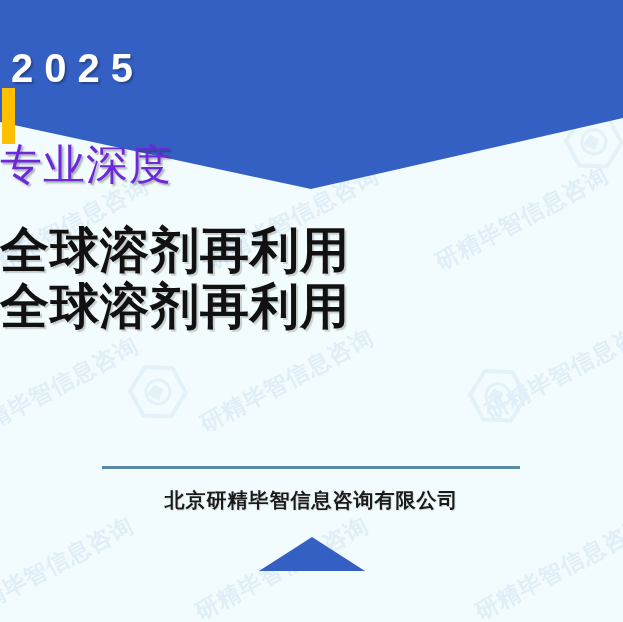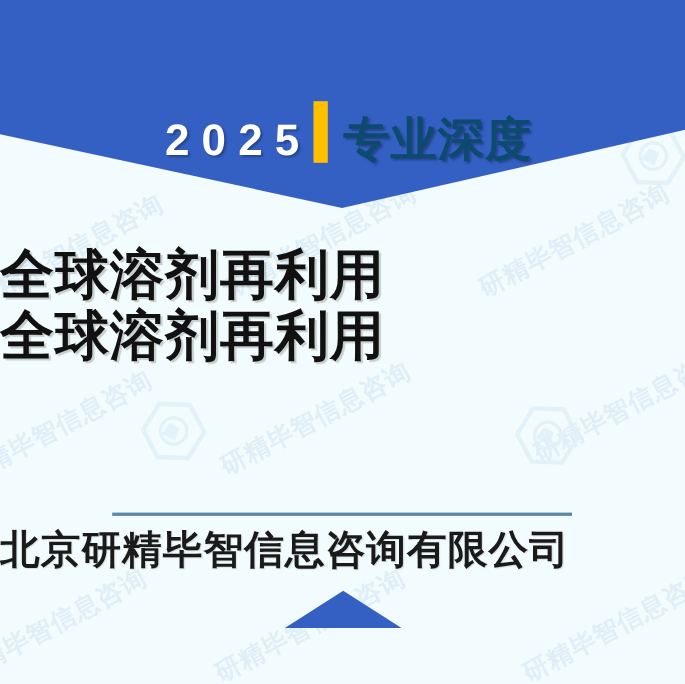--- a/index.html
+++ b/index.html
@@ -64,44 +64,45 @@
   .header-shape svg { display: block; }
 
   .header-content {
     position: absolute;
     left: 0;
     top: 86px;
     width: 623px;
     height: 62px;
     z-index: 3;
     display: flex;
-    align-items: flex-end;
+    align-items: flex-start;
     justify-content: center;
+    flex-direction: column;
   }
   .year {
     color: #ffffff;
     font-size: 40px;
     font-weight: 700;
     letter-spacing: 11px;
     text-indent: 11px;
     line-height: 1;
     text-shadow: 2px 2px 2px rgba(0,0,0,.28);
     font-family: "Liberation Sans", "DejaVu Sans", sans-serif;
   }
   .year-sep {
     width: 13px;
     height: 56px;
     background: #ffc000;
     margin: 0 14px 0 2px;
     flex: 0 0 auto;
   }
   .tagline {
-    color: #0c4a6e;
+    color: #6d28d9;
     font-size: 42px;
-    font-weight: 700;
+    font-weight: 400;
     letter-spacing: 1px;
     line-height: 1;
     text-shadow: 2px 2px 2px rgba(0,0,0,.3);
     font-family: "Liberation Sans", "DejaVu Sans", sans-serif;
   }
 
   
   .title-block {
     position: absolute;
     left: 0;
@@ -128,23 +129,23 @@
     width: 418px;
     height: 3px;
     background: #5b89a8;
     z-index: 3;
   }
   .publisher {
     position: absolute;
     left: 0;
     top: 482px;
     width: 623px;
-    text-align: left;
+    text-align: center;
     color: #1a1a1a;
-    font-size: 36px;
+    font-size: 20px;
     font-weight: 700;
     letter-spacing: 1px;
     line-height: 36px;
     z-index: 3;
     text-shadow: 1px 1px 1px rgba(0,0,0,.12);
     font-family: "Liberation Sans", "DejaVu Sans", sans-serif;
   }
 
   
   .bottom-mark {

